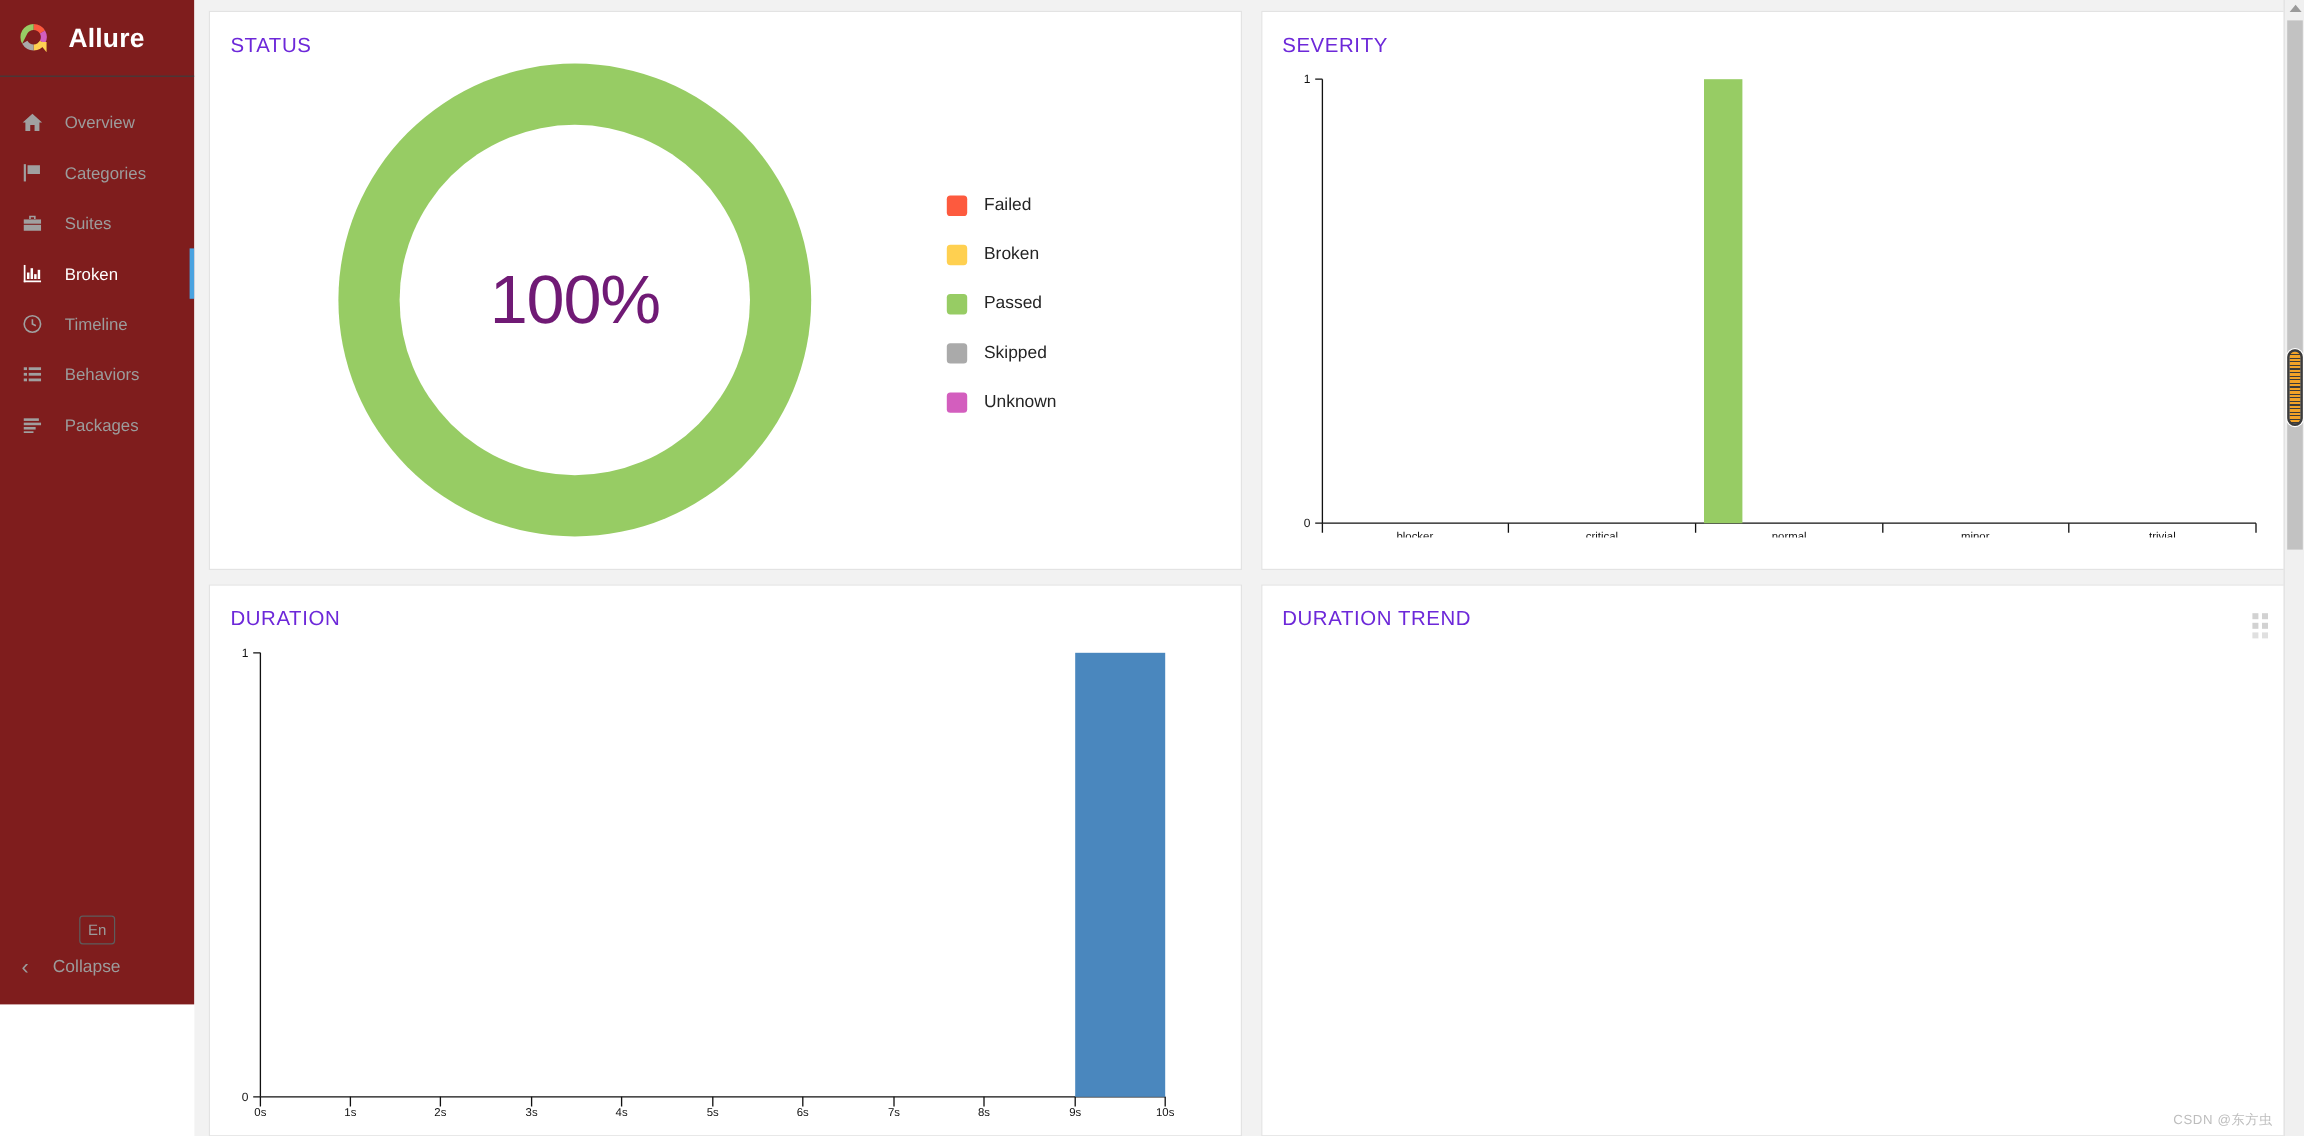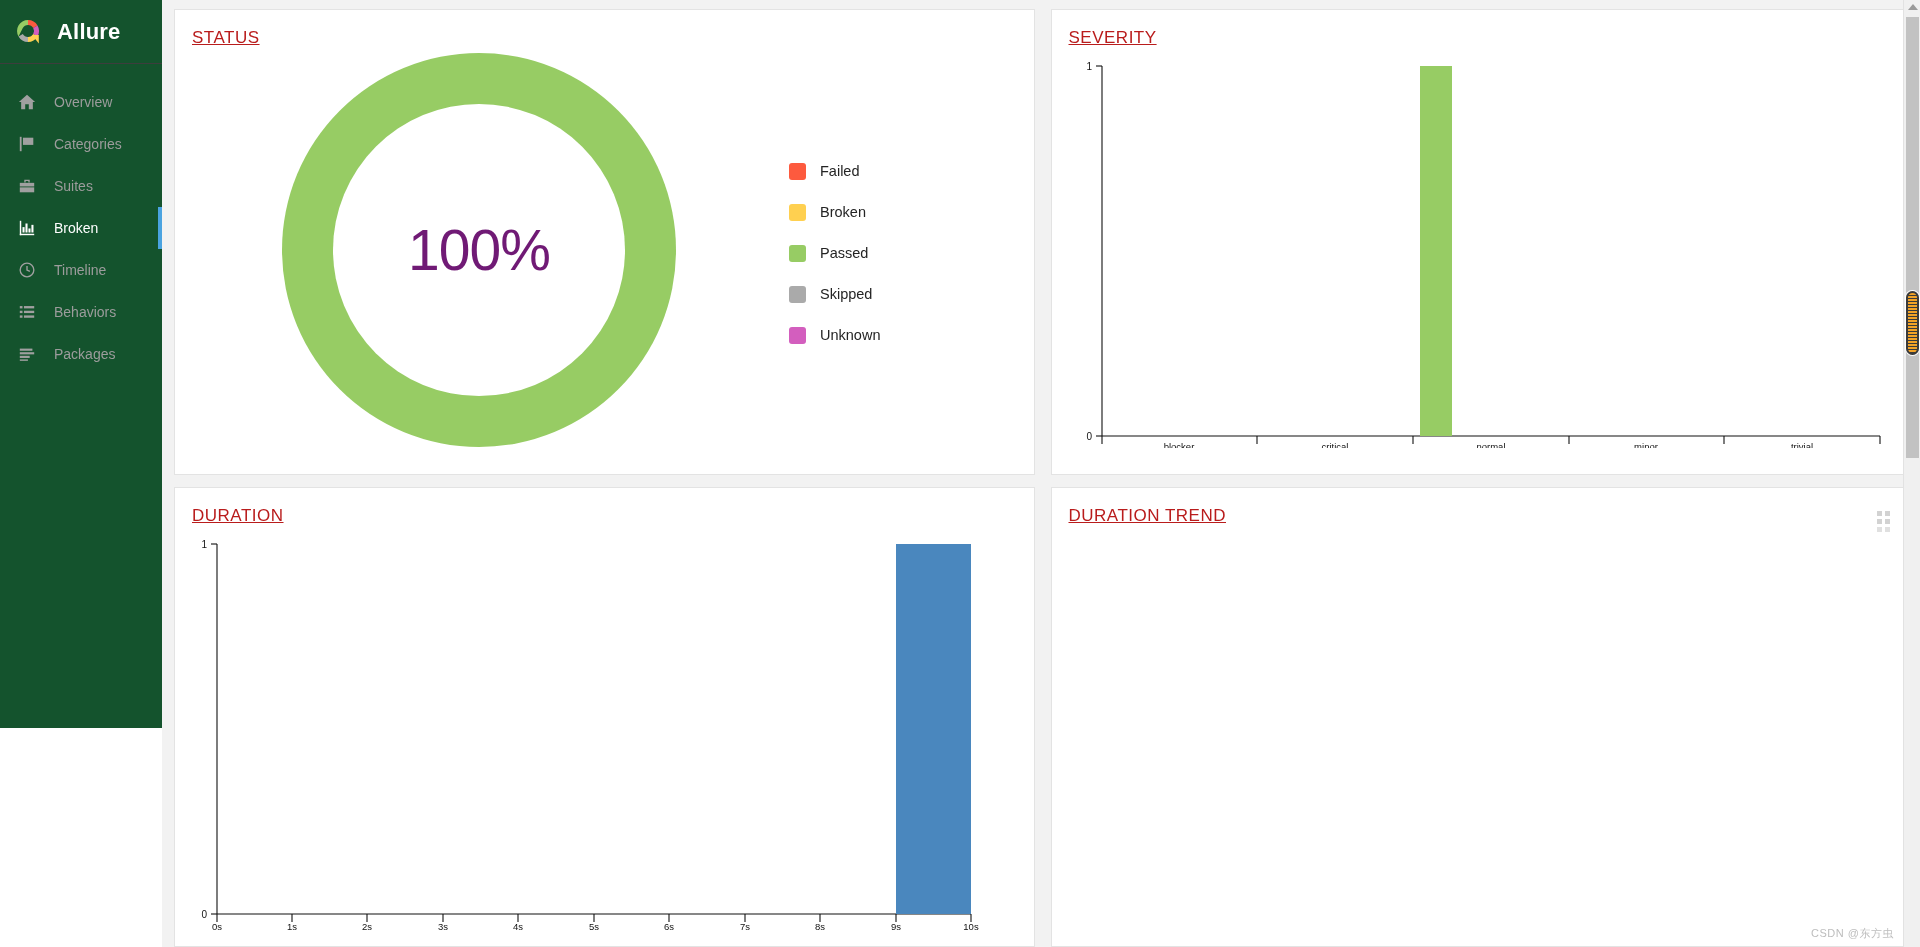--- a/index.html
+++ b/index.html
@@ -6,22 +6,22 @@
   html, body {
     width: 1920px; height: 947px;
     overflow: hidden;
     background: #fff;
     font-family: "Liberation Sans", sans-serif;
   }
   .app { display: flex; width: 1920px; height: 947px; position: relative; }
 
   
   .sidebar {
-    width: 162px; height: 728px;
-    background: #14532d;
+    width: 162px; height: 837px;
+    background: #7f1d1d;
     display: flex; flex-direction: column;
     flex: 0 0 162px;
     position: relative;
   }
   .brand {
     height: 64px;
     display: flex; align-items: center;
     padding-left: 13px;
     border-bottom: 1px solid #3d3d3d;
   }
@@ -90,25 +90,24 @@
     position: relative;
   }
   .card {
     background: #ffffff;
     border: 1px solid #e3e3e3;
     position: relative;
     overflow: hidden;
   }
   .card-title {
     font-size: 17px;
-    color: #b91c1c;
+    color: #6d28d9;
     letter-spacing: .5px;
     padding: 18px 0 0 17px;
     font-weight: normal;
-    text-decoration: underline;
   }
   .card-head { display: flex; align-items: flex-start; justify-content: space-between; gap: 36px; }
   .drag-handle {
     display: grid;
     grid-template-columns: repeat(2, 5px);
     grid-auto-rows: 5px;
     gap: 3px;
     margin: 23px 20px 0 0;
     cursor: move;
   }
@@ -294,20 +293,27 @@
             <rect x="2" y="4" width="14" height="2.4"></rect>
             <rect x="2" y="8" width="16" height="2.4"></rect>
             <rect x="2" y="12" width="11" height="2.4"></rect>
             <rect x="2" y="16" width="9" height="1.6"></rect>
           </svg>
         </span>
         <span class="lbl">Packages</span>
       </div>
     </nav>
 
+    <div class="sidebar-bottom">
+      <div class="lang-box">En</div>
+      <div class="collapse-row">
+        <span class="chev">‹</span>
+        <span class="lbl">Collapse</span>
+      </div>
+    </div>
   </aside>
 
   <main class="content">
 
     <section class="card">
       <h2 class="card-title">STATUS</h2>
       <div class="status-body">
         <div class="donut-wrap">
           <div class="donut" style="background:#97cc64">
             <div class="hole">

